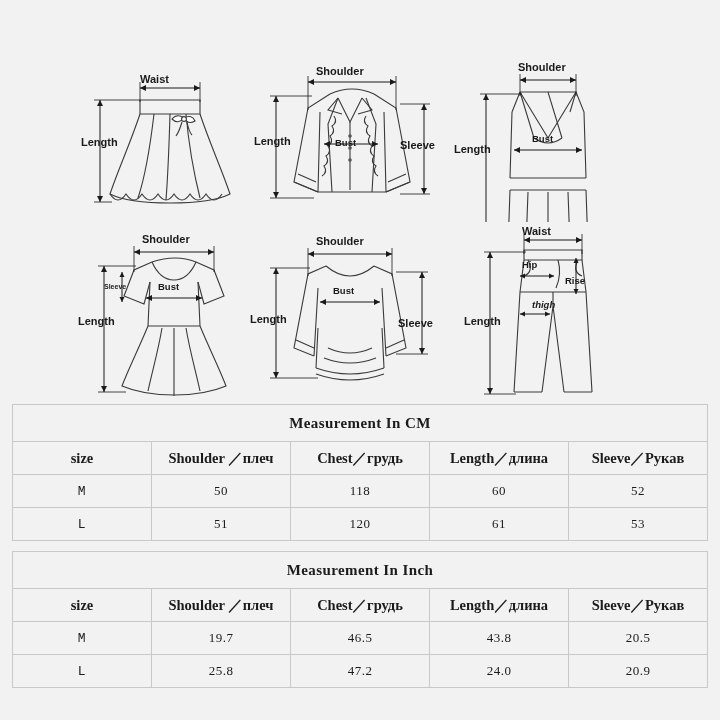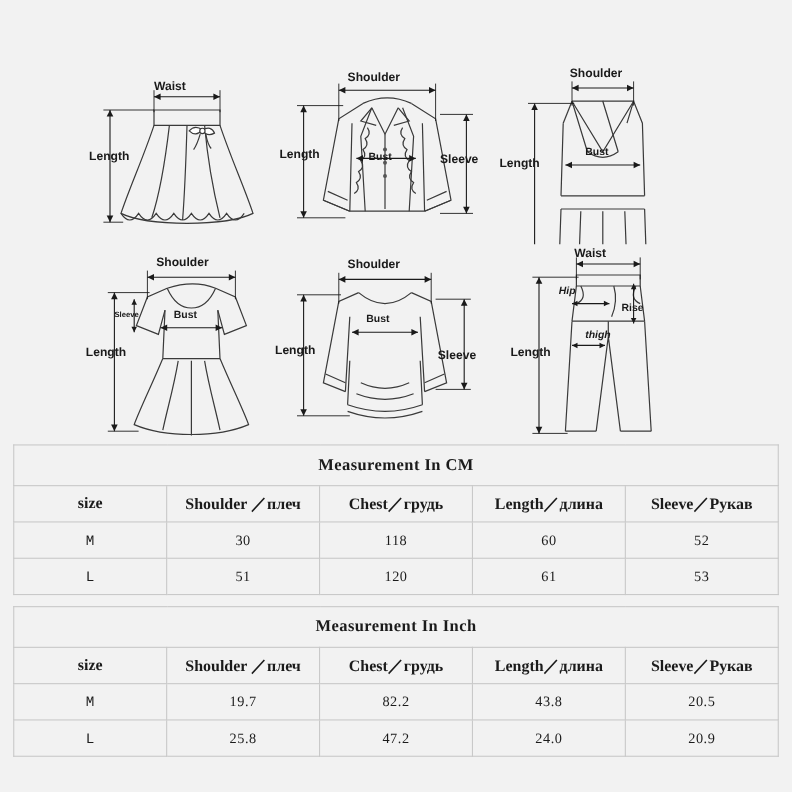--- a/index.html
+++ b/index.html
@@ -417,21 +417,21 @@
         </g>
 
         <g stroke="#1a1a1a" stroke-width="1">
           <line x1="58" y1="86" x2="88" y2="86"></line>
           <path d="M58,86 l5,-2.5 l0,5 Z" fill="#1a1a1a" stroke="none"></path>
           <path d="M88,86 l-5,-2.5 l0,5 Z" fill="#1a1a1a" stroke="none"></path>
         </g>
       </svg>
       <div class="lbl" style="left:60px; top:-2px;">Waist</div>
       <div class="lbl" style="left:2px; top:88px;">Length</div>
-      <div class="lbl sm" style="left:46px; top:32px;font-style:italic;">Hip</div>
+      <div class="lbl sm" style="left:60px; top:32px;">Hip</div>
       <div class="lbl sm" style="left:103px; top:48px;">Rise</div>
       <div class="lbl sm" style="left:70px; top:72px;font-style:italic;">thigh</div>
     </div>
 
   </div>
 
   <div class="tables">
 
     <table class="size-table">
       <tbody>
@@ -440,21 +440,21 @@
         </tr>
         <tr>
           <td class="hdr-cell col-size">size</td>
           <td class="hdr-cell">Shoulder ／плеч</td>
           <td class="hdr-cell">Chest／грудь</td>
           <td class="hdr-cell">Length／длина</td>
           <td class="hdr-cell">Sleeve／Рукав</td>
         </tr>
         <tr>
           <td class="data-cell first col-size">M</td>
-          <td class="data-cell">30</td>
+          <td class="data-cell">50</td>
           <td class="data-cell">118</td>
           <td class="data-cell">60</td>
           <td class="data-cell">52</td>
         </tr>
         <tr>
           <td class="data-cell first col-size">L</td>
           <td class="data-cell">51</td>
           <td class="data-cell">120</td>
           <td class="data-cell">61</td>
           <td class="data-cell">53</td>
@@ -472,21 +472,21 @@
         <tr>
           <td class="hdr-cell col-size">size</td>
           <td class="hdr-cell">Shoulder ／плеч</td>
           <td class="hdr-cell">Chest／грудь</td>
           <td class="hdr-cell">Length／длина</td>
           <td class="hdr-cell">Sleeve／Рукав</td>
         </tr>
         <tr>
           <td class="data-cell first col-size">M</td>
           <td class="data-cell">19.7</td>
-          <td class="data-cell">82.2</td>
+          <td class="data-cell">46.5</td>
           <td class="data-cell">43.8</td>
           <td class="data-cell">20.5</td>
         </tr>
         <tr>
           <td class="data-cell first col-size">L</td>
           <td class="data-cell">25.8</td>
           <td class="data-cell">47.2</td>
           <td class="data-cell">24.0</td>
           <td class="data-cell">20.9</td>
         </tr>

